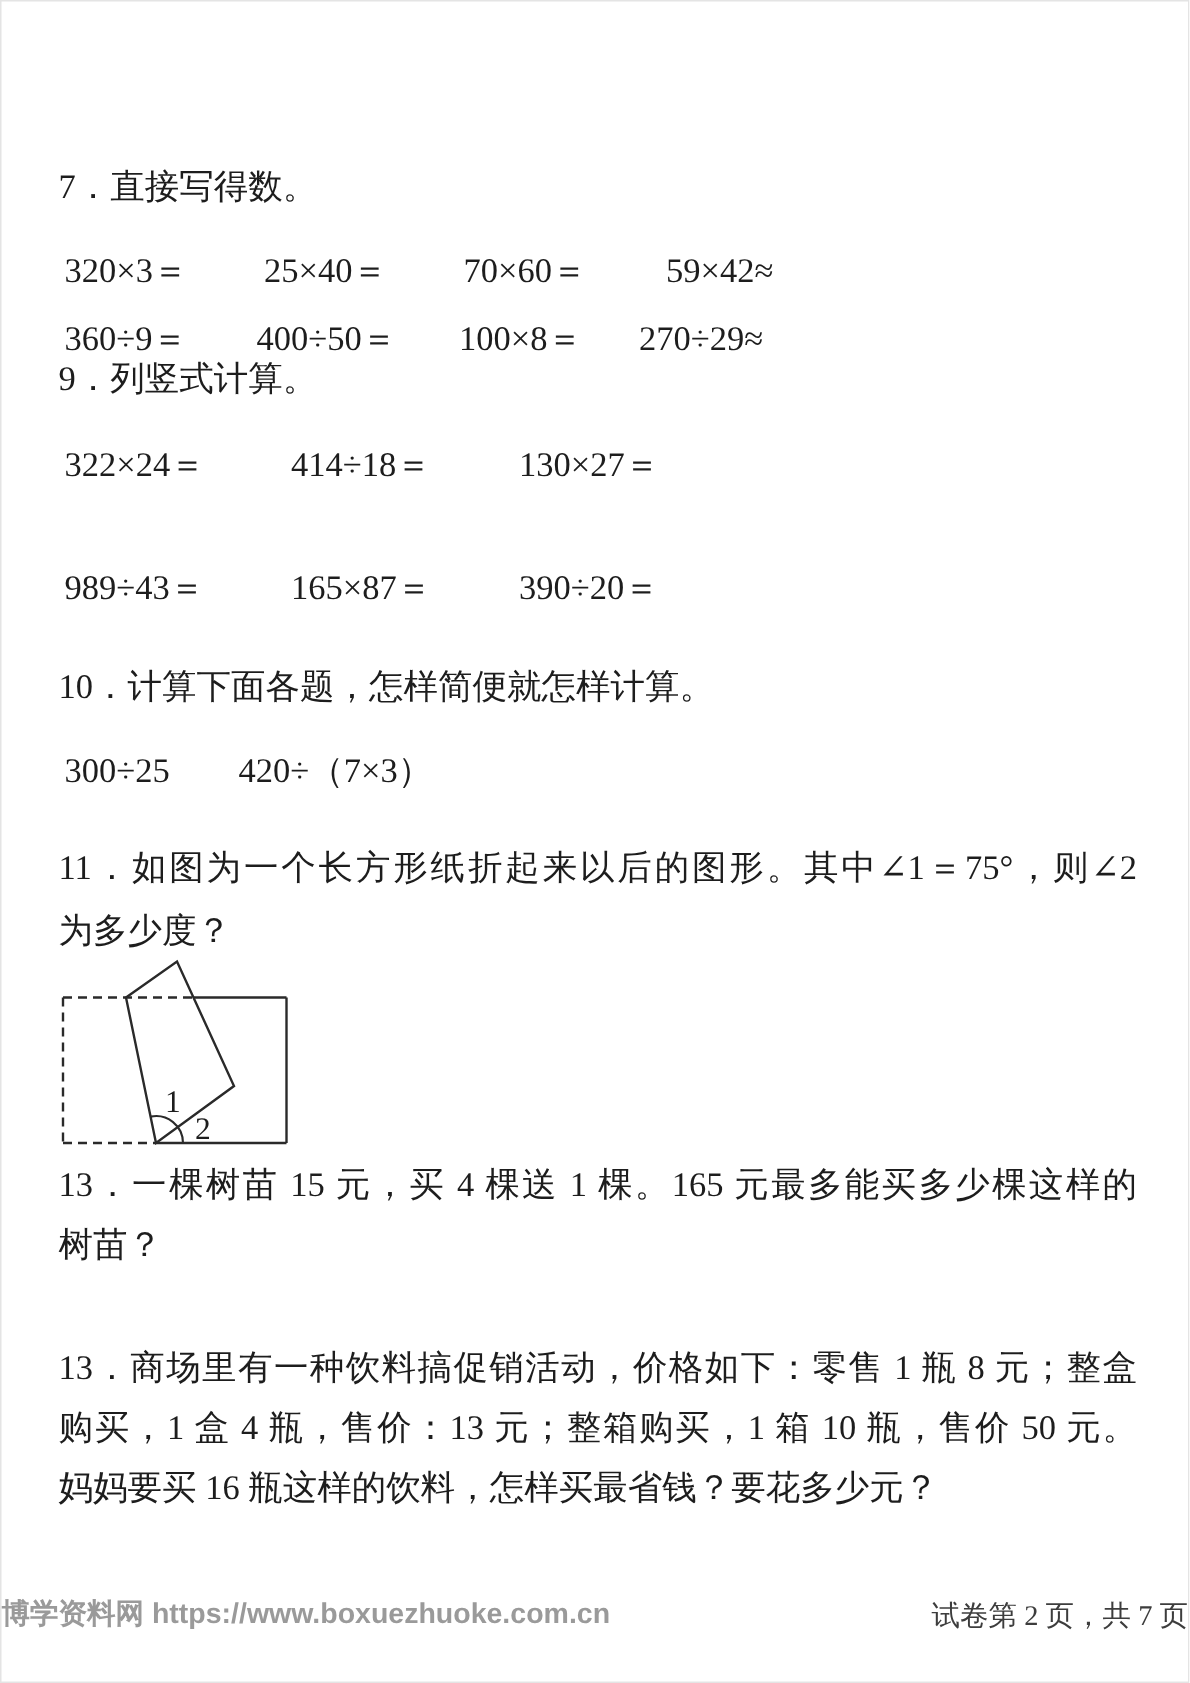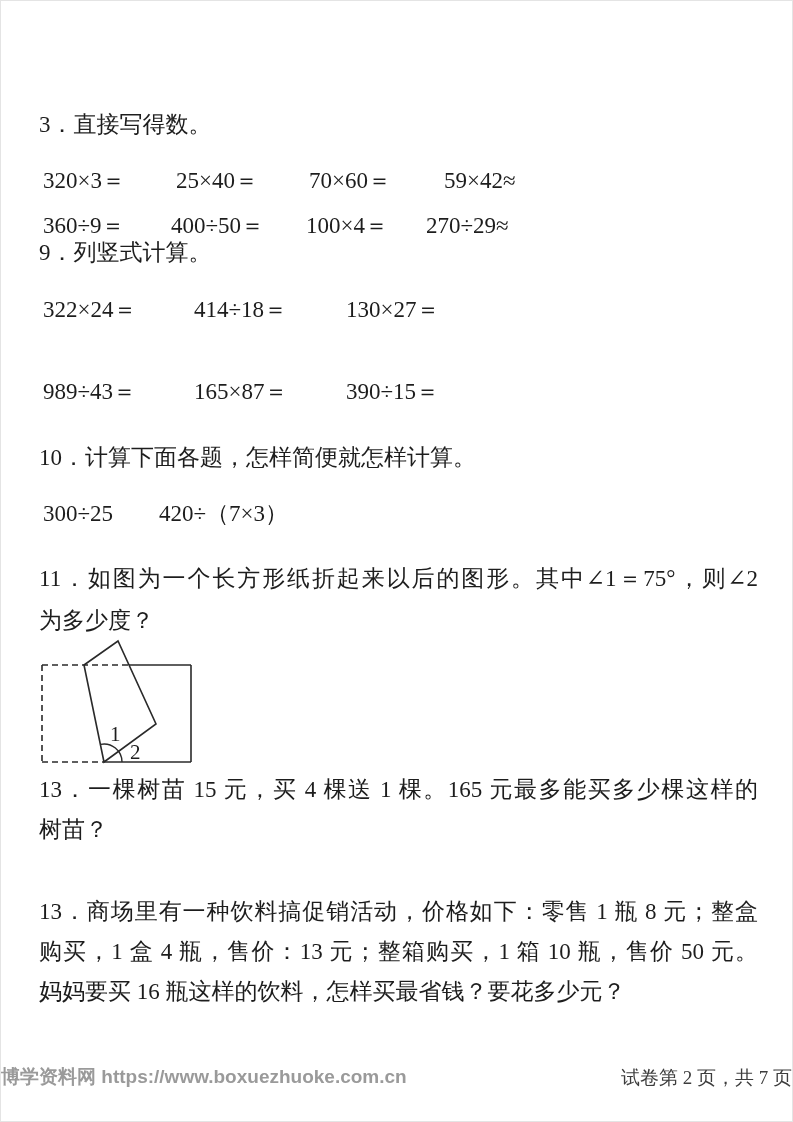--- a/index.html
+++ b/index.html
@@ -35,44 +35,44 @@
     position:absolute; top:1065px; left:0; width:100%; text-align:right;
     font-size:19px; line-height:24px; z-index:2; white-space:nowrap;
   }
 </style>
 </head>
 <body>
 
 <div class="page">
 
 
-  <div class="line" style="top:109px">3．直接写得数。</div>
+  <div class="line" style="top:109px">7．直接写得数。</div>
   <div class="row" style="top:149px">
     <span class="expr" style="left:42px">320×3＝</span>
     <span class="expr" style="left:175px">25×40＝</span>
     <span class="expr" style="left:308px">70×60＝</span>
     <span class="expr" style="left:443px">59×42≈</span>
   </div>
   <div class="row" style="top:194px">
     <span class="expr" style="left:42px">360÷9＝</span>
     <span class="expr" style="left:170px">400÷50＝</span>
-    <span class="expr" style="left:305px">100×4＝</span>
+    <span class="expr" style="left:305px">100×8＝</span>
     <span class="expr" style="left:425px">270÷29≈</span>
   </div>
 
   <div class="line" style="top:237px">9．列竖式计算。</div>
   <div class="row" style="top:278px">
     <span class="expr" style="left:42px">322×24＝</span>
     <span class="expr" style="left:193px">414÷18＝</span>
     <span class="expr" style="left:345px">130×27＝</span>
   </div>
   <div class="row" style="top:360px">
     <span class="expr" style="left:42px">989÷43＝</span>
     <span class="expr" style="left:193px">165×87＝</span>
-    <span class="expr" style="left:345px">390÷15＝</span>
+    <span class="expr" style="left:345px">390÷20＝</span>
   </div>
 
   <div class="line" style="top:442px">10．计算下面各题，怎样简便就怎样计算。</div>
   <div class="row" style="top:482px">
     <span class="expr" style="left:42px">300÷25</span>
     <span class="expr" style="left:158px">420÷（7×3）</span>
   </div>
 
   <div class="line just" style="top:563px">11．如图为一个长方形纸折起来以后的图形。其中∠1＝75°，则∠2</div>
   <div class="line" style="top:605px">为多少度？</div>

